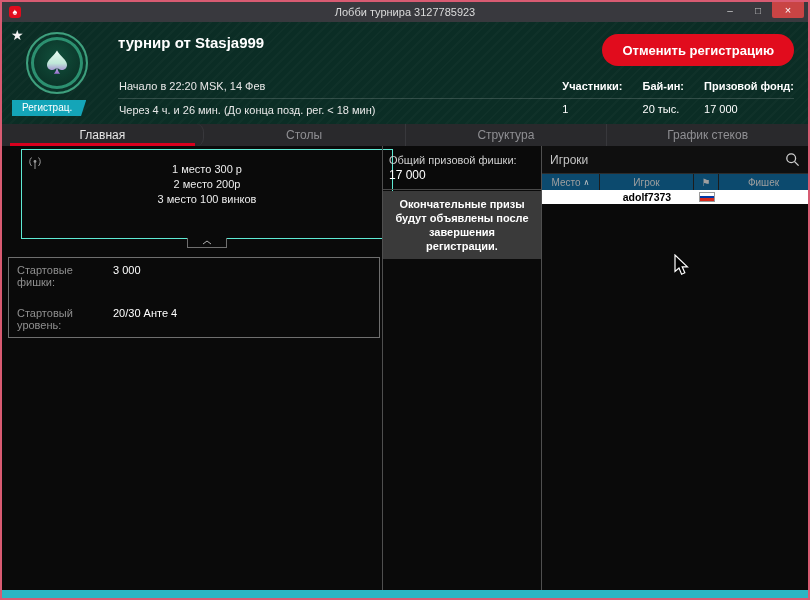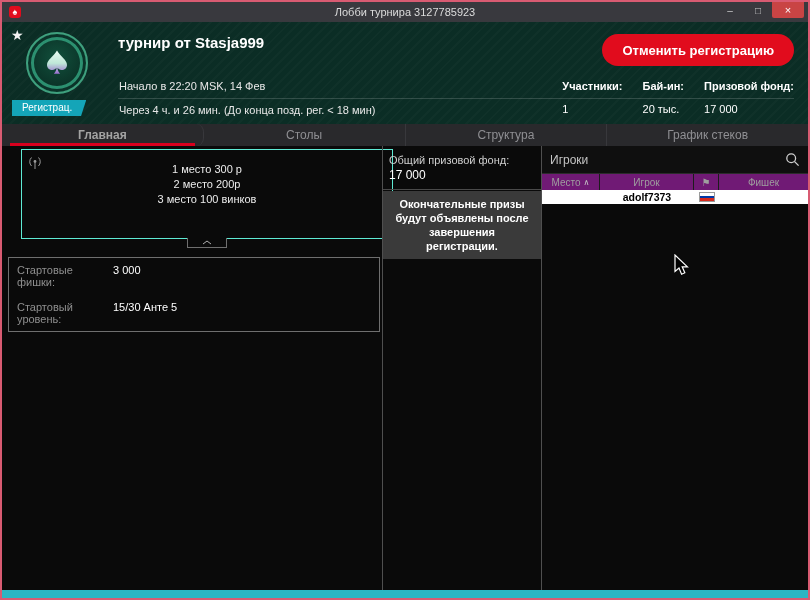--- a/index.html
+++ b/index.html
@@ -35,49 +35,49 @@
   .stats { position:absolute; right:14px; top:58px; display:flex; gap:20px; }
   .stat-col .stat-label { font-size:11px; font-weight:bold; color:#fff; }
   .stat-col .stat-value { font-size:11px; color:#fff; margin-top:11px; }
   .cancel-btn { position:absolute; right:14px; top:12px; height:32px; padding:0 20px; border:none; border-radius:16px;
     background:#e10c1d; color:#fff; font-size:13px; font-weight:bold; font-family:inherit; display:flex; align-items:center; }
   
   .tabs { position:absolute; top:122px; left:0; right:0; height:22px; background:#29292c; display:flex; }
   .tab { flex:1; position:relative; display:flex; align-items:center; justify-content:center;
     font-size:12px; color:#8f8f93; border-right:1px solid #38383c; }
   .tab:last-child { border-right:none; }
-  .tab.active { color:#a3a3a3; font-weight:bold;border-radius:8px; }
+  .tab.active { color:#e5e5e5; font-weight:normal;border-radius:8px; }
   .tab.active::after { content:""; position:absolute; left:8px; right:8px; bottom:0; height:3px; background:#d8001e; }
   
   .main { position:absolute; top:144px; left:0; right:0; bottom:8px; background:#0a0a0a; }
   .col-left { position:absolute; left:0; top:0; bottom:0; width:380px; }
   .col-mid { position:absolute; left:380px; top:0; bottom:0; width:160px; border-left:1px solid #4f4f4f; border-right:1px solid #4f4f4f; }
   .col-right { position:absolute; left:540px; right:0; top:0; bottom:0; }
   
   .prize-panel { position:absolute; left:19px; width:372px; top:3px; height:90px; border:1px solid #5eead4; }
   .antenna { position:absolute; left:6px; top:5px; }
   .prize-lines { margin-top:12px; text-align:center; font-size:11px; color:#ececec; line-height:15px; }
   .notch { position:absolute; left:50%; bottom:-10px; transform:translateX(-50%); width:40px; height:10px;
     background:#0a0a0a; border:1px solid #6f6f6f; border-top:none; display:flex; align-items:center; justify-content:center; }
   .chips-panel { position:absolute; left:6px; width:372px; top:111px; border:1px solid #6f6f6f; padding:6px 8px;
-    display:grid; grid-template-columns:96px 1fr; row-gap:13px; align-items:start; font-size:11px; }
+    display:grid; grid-template-columns:96px 1fr; row-gap:19px; align-items:start; font-size:11px; }
   .chips-label { color:#8f8f8f; }
   .chips-value { color:#fff; }
   
   .pool-label { margin:8px 6px 0; font-size:11px; color:#cfcfcf; }
   .pool-value { margin:2px 6px 7px; font-size:12px; color:#fff; }
   .mid-divider { height:1px; background:#4a4a4a; }
   .pool-note { margin-top:1px; background:#3a3a3a; color:#fff; font-size:11px; font-weight:bold;
     text-align:center; padding:6px 12px; line-height:14px; }
   
   .search-bar { position:absolute; left:0; right:0; top:0; height:28px; background:#0f0f0f; border-bottom:1px solid #2c2c2c;
     display:flex; align-items:center; padding:0 8px; }
   .search-input { flex:1; background:transparent; border:none; outline:none; color:#c4c4c4; font-size:12px; font-family:inherit; }
   .search-input::placeholder { color:#c4c4c4; }
-  .table-header { position:absolute; left:0; right:0; top:28px; height:16px; background:#701a75; display:flex;
+  .table-header { position:absolute; left:0; right:0; top:28px; height:16px; background:#0c4a6e; display:flex;
     font-size:10px; color:#9f9f9f; }
   .th-cell { display:flex; align-items:center; justify-content:center; border-right:1px solid #1c1c1c; }
   .th-cell:last-child { border-right:none; }
   .sort-caret { font-size:8px; color:#c8c8c8; margin-left:3px; }
   .player-row { position:absolute; left:0; right:0; top:44px; height:14px; background:#fff; display:flex;
     font-size:10.5px; color:#000;font-weight:bold; }
   .td-cell { display:flex; align-items:center; justify-content:center; }
   .w-place { width:58px; } .w-player { width:94px; } .w-flag { width:25px; } .w-chips { flex:1; }
   .ru-flag { width:16px; height:10px; border:1px solid #9a9a9a;
     background:linear-gradient(#fff 0 33%, #0039a6 33% 66%, #d52b1e 66% 100%); }
@@ -171,26 +171,26 @@
         <div class="notch">
           <svg width="10" height="5" viewBox="0 0 10 5">
             <polyline points="1,4 5,1 9,4" fill="none" stroke="#b0b0b0" stroke-width="1"></polyline>
           </svg>
         </div>
       </div>
       <div class="chips-panel">
         <div class="chips-label">Стартовые фишки:</div>
         <div class="chips-value">3 000</div>
         <div class="chips-label">Стартовый уровень:</div>
-        <div class="chips-value">15/30 Анте 5</div>
+        <div class="chips-value">20/30 Анте 4</div>
       </div>
     </div>
 
     <div class="col-mid">
-      <div class="pool-label">Общий призовой фонд:</div>
+      <div class="pool-label">Общий призовой фишки:</div>
       <div class="pool-value">17 000</div>
       <div class="mid-divider"></div>
       <div class="pool-note">Окончательные призы будут объявлены после завершения регистрации.</div>
     </div>
 
     <div class="col-right">
       <div class="search-bar">
         <input class="search-input" type="text" placeholder="Игроки" style="">
         <svg width="15" height="15" viewBox="0 0 15 15">
           <circle cx="6.2" cy="6.2" r="4.4" fill="none" stroke="#cfcfcf" stroke-width="1.3"></circle>

